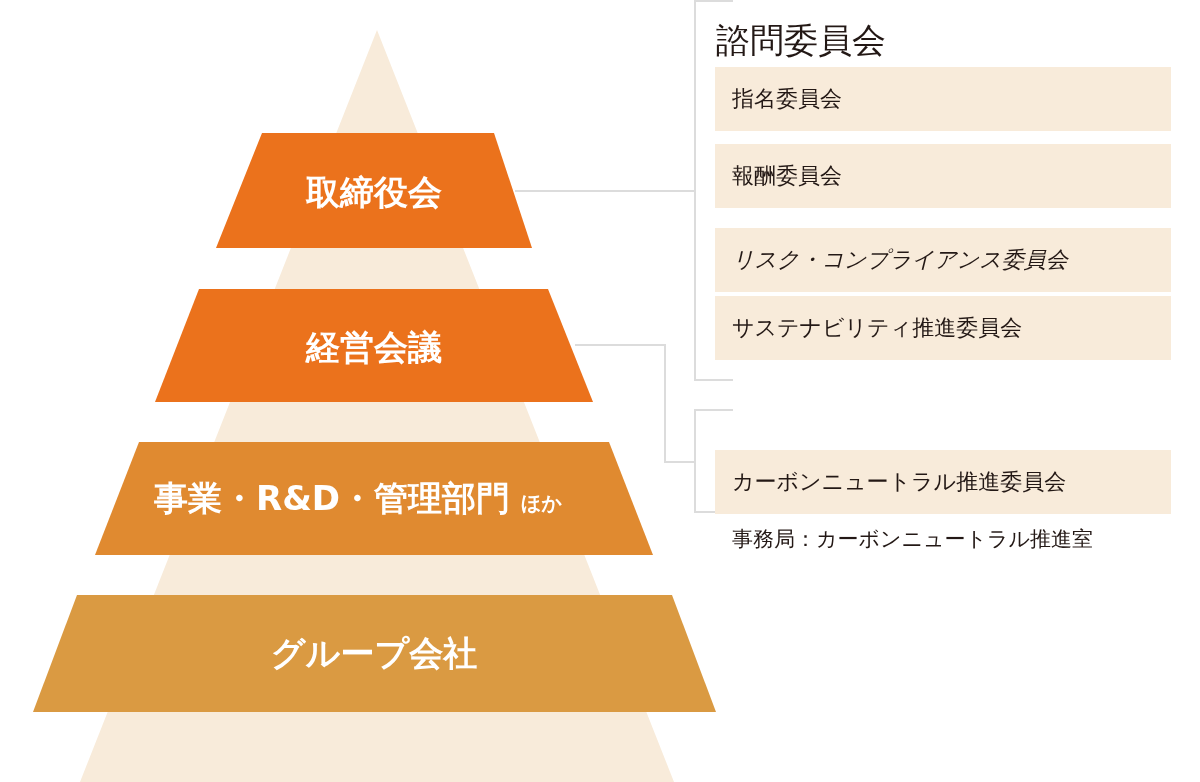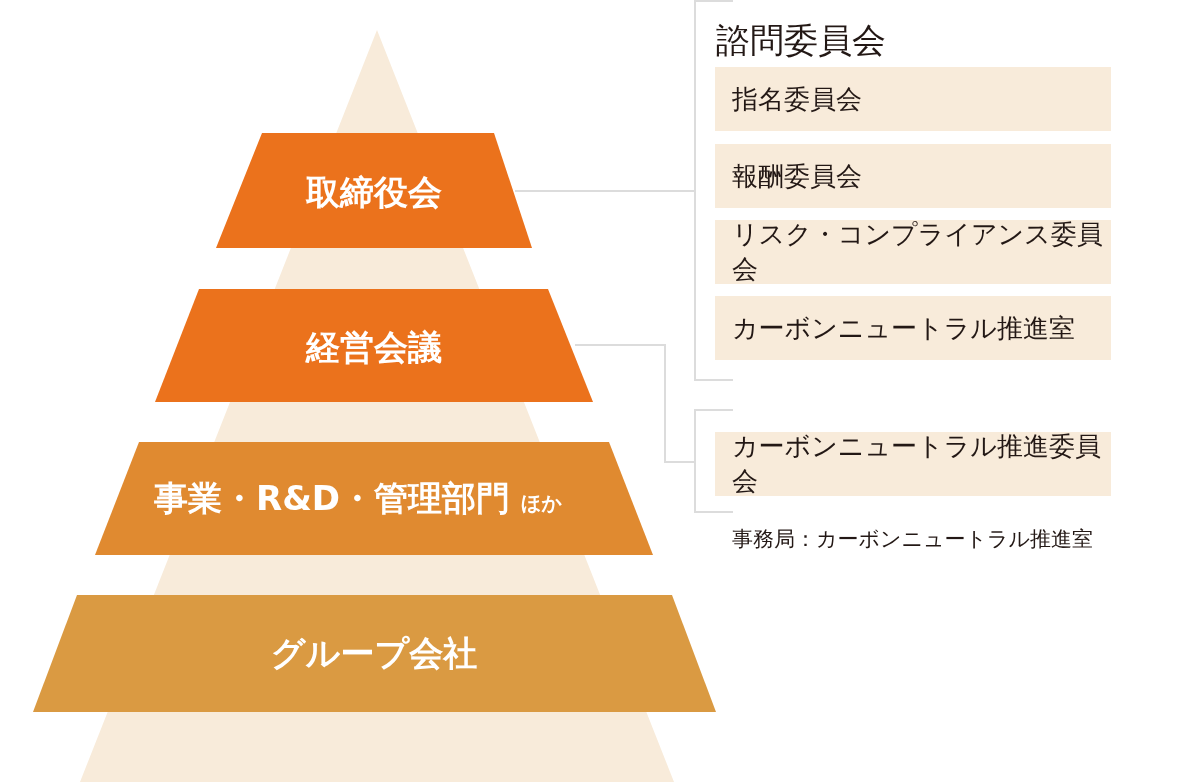--- a/index.html
+++ b/index.html
@@ -2,23 +2,23 @@
 <html><head>
   <meta charset="utf-8">
   <style>
     html, body { margin: 0; padding: 0; background: #ffffff; }
     body { width: 1200px; height: 782px; position: relative; overflow: hidden;
       font-family: "DejaVu Sans", "Liberation Sans", sans-serif; }
     #diagram { position: absolute; left: 0; top: 0; width: 1200px; height: 782px; }
     .tier-label { font-weight: bold; fill: #ffffff; font-size: 34px; }
     .tier-suffix { font-weight: bold; fill: #ffffff; font-size: 20px; }
     .line { stroke: #dcdcdc; stroke-width: 2; fill: none; }
-    .box { position: absolute; left: 715px; width: 396px; background: #f8ebda;
+    .box { position: absolute; left: 715px; width: 456px; background: #f8ebda;
       display: flex; align-items: center; box-sizing: border-box; padding-left: 17px;
-      color: #231815; font-size: 26px; }
+      color: #231815; font-size: 22px; }
     .heading { position: absolute; left: 716px; top: 18px; color: #231815; font-size: 34px; }
     .note { position: absolute; left: 732px; top: 525px; color: #231815; font-size: 21px; text-align: right; }
   </style>
 </head>
 <body>
 
 <svg id="diagram" viewBox="0 0 1200 782" xmlns="http://www.w3.org/2000/svg">
 
   <polygon points="377,30 80,782 674,782" fill="#f8ebda"></polygon>
 
@@ -49,24 +49,24 @@
 </svg>
 
 <div class="heading">諮問委員会</div>
 
 <div class="box" style="top:67px;height:64px;">
   <span>指名委員会</span>
 </div>
 <div class="box" style="top:144px;height:64px;align-items:center;">
   <span>報酬委員会</span>
 </div>
-<div class="box" style="top:220px;height:64px;">
+<div class="box" style="top:228px;height:64px;font-style:italic;">
   <span>リスク・コンプライアンス委員会</span>
 </div>
 <div class="box" style="top:296px;height:64px;">
-  <span>カーボンニュートラル推進室</span>
+  <span>サステナビリティ推進委員会</span>
 </div>
 
-<div class="box" style="top:432px;height:64px;">
+<div class="box" style="top:450px;height:64px;">
   <span>カーボンニュートラル推進委員会</span>
 </div>
 
 <div class="note">事務局：カーボンニュートラル推進室</div>
 
 </body></html>

